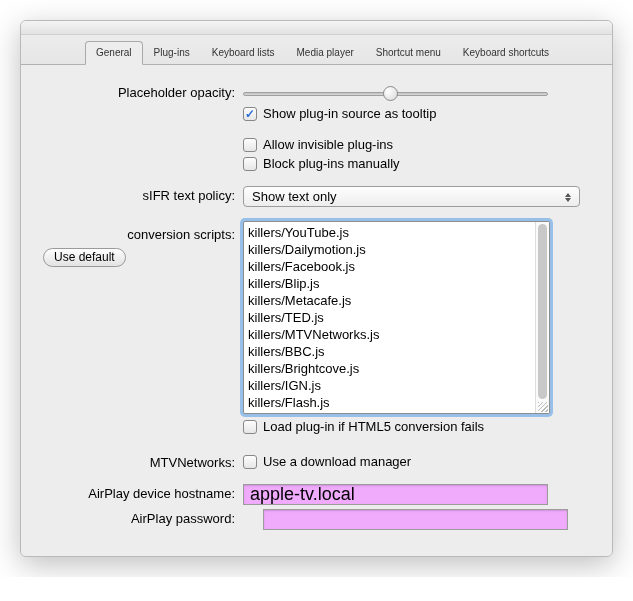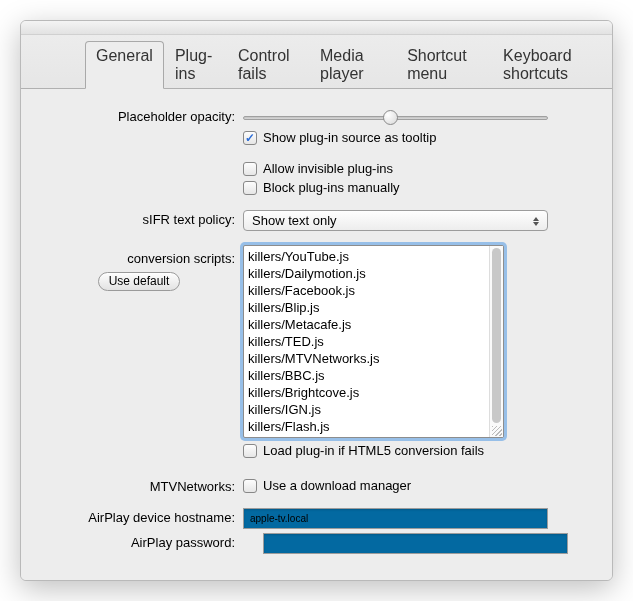--- a/index.html
+++ b/index.html
@@ -27,21 +27,21 @@
   }
   .tabs {
     display: flex;
     padding: 6px 0 0 64px;
     background: linear-gradient(#ececec, #e6e6e6);
     border-bottom: 1px solid #b0b0b0;
     gap: 0;
   }
   .tab {
     padding: 5px 10px 6px 10px;
-    font-size: 16px;
+    font-size: 10px;
     color: #333;
     cursor: default;
     position: relative;
     border: 1px solid transparent;
     border-bottom: none;
     margin-bottom: -1px;
   }
   .tab.active {
     background: #ededed;
     border: 1px solid #a9a9a9;
@@ -115,21 +115,21 @@
     flex-shrink: 0;
   }
   .cb.checked::after {
     content: "✓";
     font-size: 12px;
     font-weight: bold;
     color: #2b6cd6;
     line-height: 1;
   }
   .select {
-    width: 305px;
+    width: 337px;
     height: 21px;
     background: linear-gradient(#fefefe,#ededed);
     border: 1px solid #9c9c9c;
     border-radius: 4px;
     display: flex;
     align-items: center;
     padding: 0 22px 0 8px;
     position: relative;
     font-size: 13px;
     box-shadow: 0 1px 0 rgba(255,255,255,0.5) inset;
@@ -152,21 +152,21 @@
     border-right:3px solid transparent;
     border-bottom:4px solid #555;
   }
   .select-arrows::after {
     content:""; width:0;height:0;
     border-left:3px solid transparent;
     border-right:3px solid transparent;
     border-top:4px solid #555;
   }
   .textarea-wrap {
-    width: 261px;
+    width: 307px;
     height: 193px;
     border: 1px solid #8d8d8d;
     border-radius: 2px;
     background: #fff;
     box-shadow: 0 0 0 3px rgba(104,166,229,0.65);
     outline: none;
     display: flex;
   }
   .textarea {
     flex: 1;
@@ -203,40 +203,40 @@
     box-shadow: 0 1px 0 rgba(255,255,255,0.6) inset;
     cursor: default;
   }
   .sub-label {
     font-size: 13px;
     margin-top: 4px;
   }
   .text-input {
     width: 305px;
     height: 21px;
-    background: #0369a1;
+    background: #f0abfc;
     border: 1px solid #9c9c9c;
     border-radius: 0;
     padding: 0 6px;
-    font-size: 10px;
+    font-size: 18px;
     box-shadow: inset 0 1px 2px rgba(0,0,0,0.15);
     display: flex;
     align-items: center;
   }
 </style>
 </head>
 <body>
 
 <div class="window">
   <div class="titlebar"></div>
 
   <div class="tabs">
     <div class="tab active">General</div>
     <div class="tab">Plug-ins</div>
-    <div class="tab">Control fails</div>
+    <div class="tab">Keyboard lists</div>
     <div class="tab">Media player</div>
     <div class="tab">Shortcut menu</div>
     <div class="tab">Keyboard shortcuts</div>
   </div>
 
   <div class="content">
 
     <div class="row">
       <div class="label-col">Placeholder opacity:</div>
       <div class="field-col">
@@ -283,21 +283,21 @@
         <div class="select">
           <span>Show text only</span>
           <span class="select-arrows"></span>
         </div>
       </div>
     </div>
 
     <div class="row section" style="align-items:flex-start;">
       <div class="label-col">
         <div class="sub-label">conversion scripts:</div>
-        <div style="margin-top:6px; text-align:center;">
+        <div style="margin-top:6px; text-align:left;">
           <span class="btn">Use default</span>
         </div>
       </div>
       <div class="field-col">
         <div class="textarea-wrap">
           <div class="textarea">killers/YouTube.js
 killers/Dailymotion.js
 killers/Facebook.js
 killers/Blip.js
 killers/Metacafe.js

